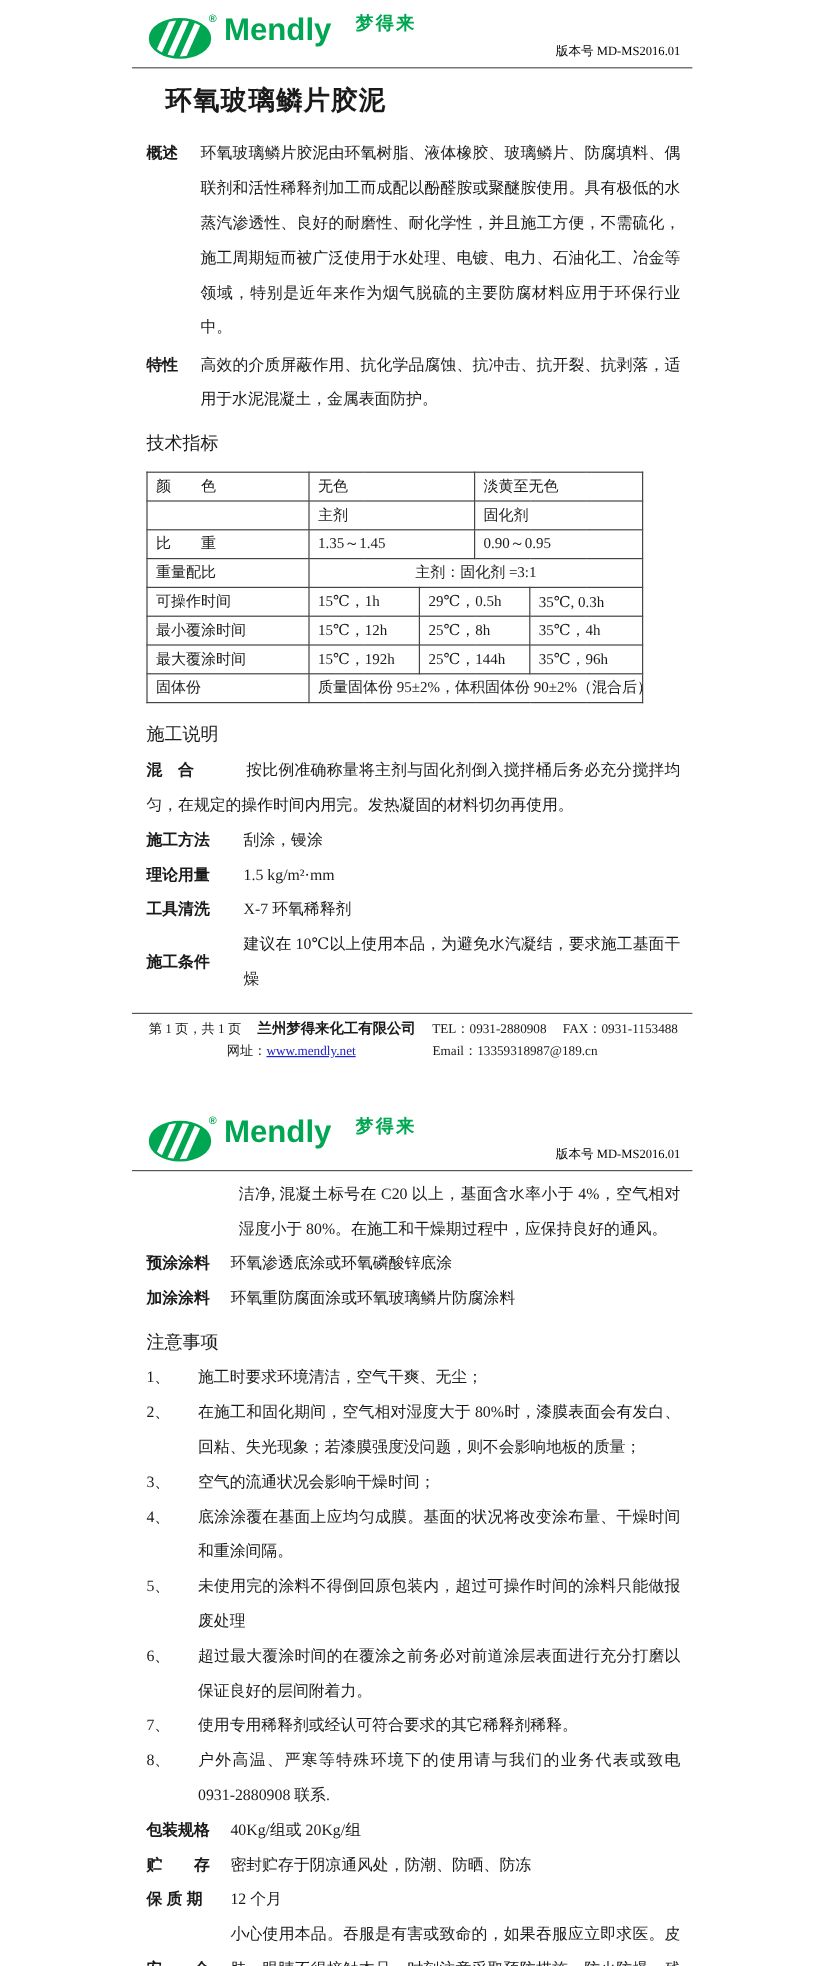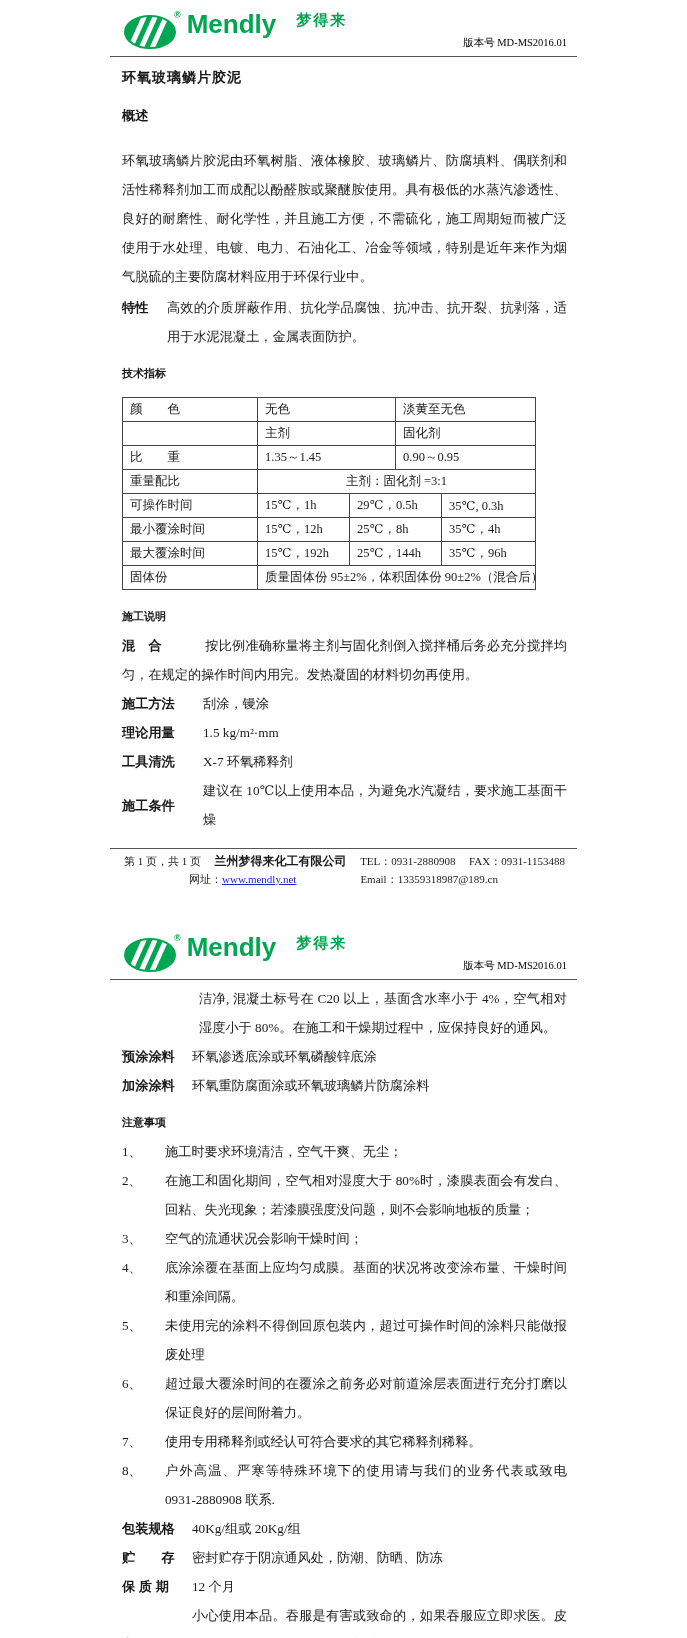--- a/index.html
+++ b/index.html
@@ -25,28 +25,28 @@
   .logo{display:flex;align-items:flex-start;}
   .logo-icon{flex:0 0 auto;}
   .reg{font-size:9px;color:var(--brand-green);font-weight:bold;vertical-align:top;position:relative;top:-2px;left:-4px;font-family:"Liberation Sans",sans-serif;}
   .logo-text{display:flex;flex-direction:row;margin-left:2px;}
   .logo-en{font-family:"Liberation Sans","DejaVu Sans",sans-serif;font-weight:800;font-size:26px;line-height:24px;color:var(--brand-green);letter-spacing:0px;}
   .logo-cn{font-family:"Liberation Sans","DejaVu Sans",sans-serif;font-weight:700;font-size:15px;line-height:16px;color:var(--brand-green);padding-left:20px;letter-spacing:2px;}
   .version{font-size:10.5px;color:#000;padding-bottom:2px;}
   .rule{border:none;border-top:1px solid var(--rule);margin:4px -10px 0 -12px;height:0;}
 
   
-  h1.title{font-family:"Liberation Sans","DejaVu Sans",sans-serif;font-size:14px;font-weight:800;margin:12px 0 14px 0;letter-spacing:1px;}
+  h1.title{font-family:"Liberation Sans","DejaVu Sans",sans-serif;font-size:22px;font-weight:800;margin:12px 0 14px 16px;letter-spacing:1px;}
 
   
   .body-sz{font-size:13.2px;line-height:29px;}
   .hang{display:flex;align-items:flex-start;}
   .hang .lbl{flex:0 0 45px;font-family:"Liberation Sans",sans-serif;font-weight:700;font-size:13.2px;line-height:29px;}
   .hang .txt{flex:1;text-align:justify;}
-  .sec-h{font-family:"Liberation Sans",sans-serif;font-weight:700;font-size:11px;line-height:29px;margin-top:8px;}
+  .sec-h{font-family:"Liberation Sans",sans-serif;font-weight:400;font-size:15px;line-height:29px;margin-top:8px;}
 
   
   table.spec{border-collapse:collapse;margin:9px 0 12px 0;width:413px;table-layout:fixed;}
   table.spec td{border:1px solid #444;height:24px;padding:0 7px;font-size:12.5px;vertical-align:middle;white-space:nowrap;overflow:hidden;}
   table.spec td.c{text-align:center;}
   td.rowlbl{font-family:"Liberation Serif",serif;}
 
   
   .kv{display:flex;align-items:center;}
   .kv .lbl{flex:0 0 81px;font-family:"Liberation Sans",sans-serif;font-weight:700;}
@@ -97,21 +97,21 @@
           <span class="logo-en">Mendly</span>
           <span class="logo-cn">梦得来</span>
         </div>
       </div>
       <div class="version">版本号 MD-MS2016.01</div>
     </header>
     <hr class="rule">
 
     <h1 class="title">环氧玻璃鳞片胶泥</h1>
 
-    <div class="hang body-sz" style="margin-top:8px;flex-direction:column;">
+    <div class="hang body-sz" style="margin-top:8px;">
       <span class="lbl">概述</span>
       <span class="txt">环氧玻璃鳞片胶泥由环氧树脂、液体橡胶、玻璃鳞片、防腐填料、偶联剂和活性稀释剂加工而成配以酚醛胺或聚醚胺使用。具有极低的水蒸汽渗透性、良好的耐磨性、耐化学性，并且施工方便，不需硫化，施工周期短而被广泛使用于水处理、电镀、电力、石油化工、冶金等领域，特别是近年来作为烟气脱硫的主要防腐材料应用于环保行业中。</span>
     </div>
 
     <div class="hang body-sz" style="margin-top:2px;">
       <span class="lbl">特性</span>
       <span class="txt">高效的介质屏蔽作用、抗化学品腐蚀、抗冲击、抗开裂、抗剥落，适用于水泥混凝土，金属表面防护。</span>
     </div>
 
     <div class="sec-h">技术指标</div>

